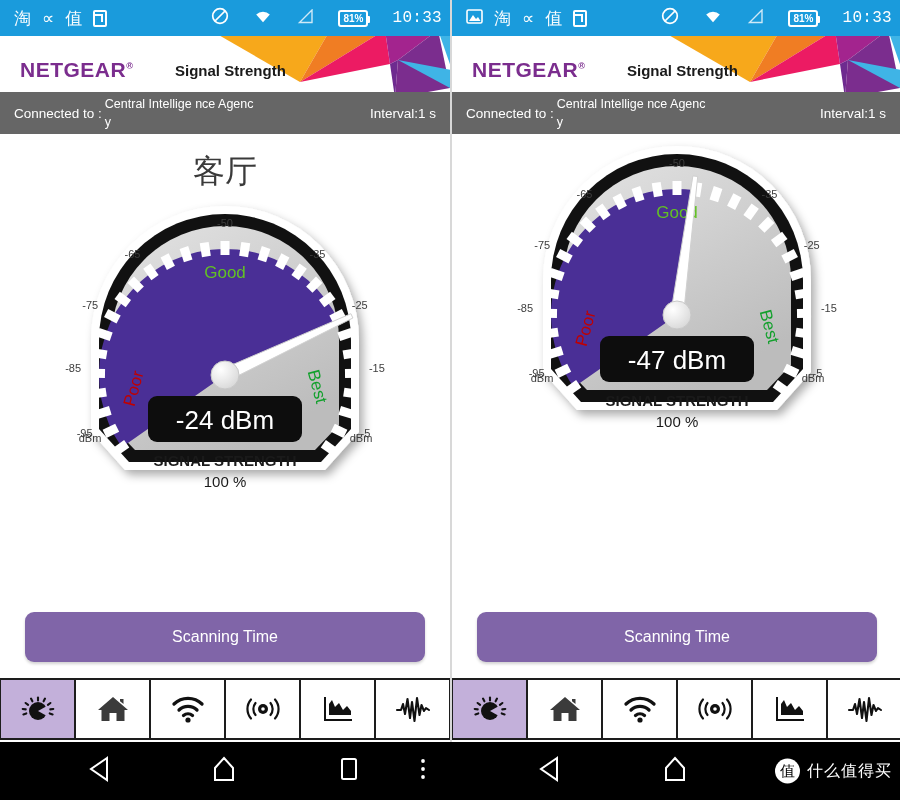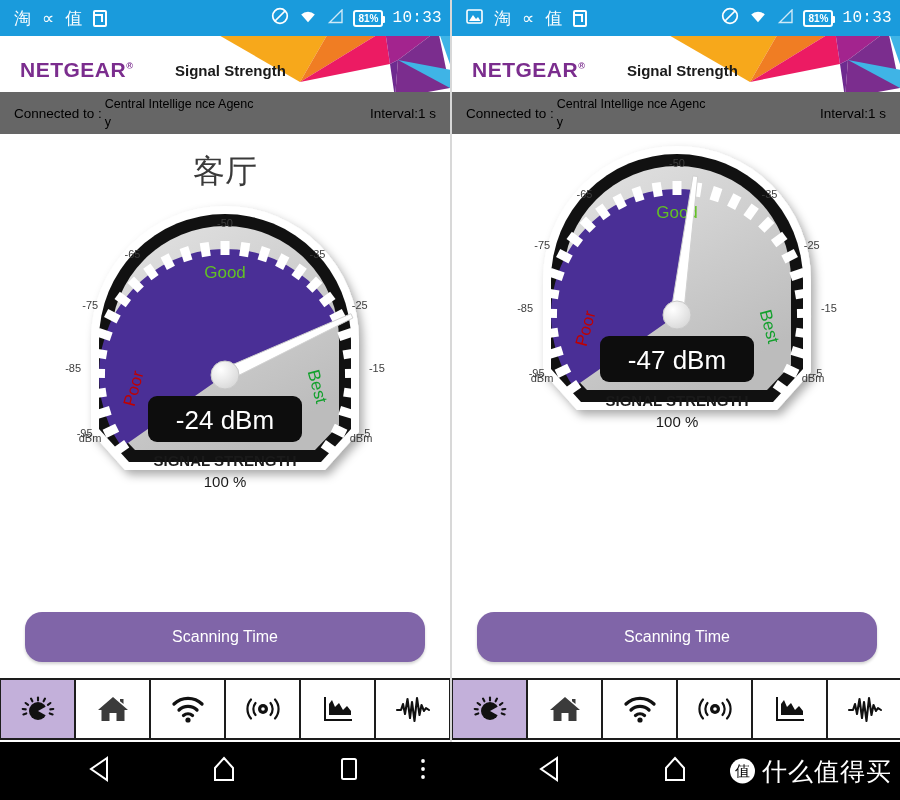--- a/index.html
+++ b/index.html
@@ -10,21 +10,21 @@
 
   
   .panels { position:absolute; left:0; top:0; width:900px; height:742px; display:flex; }
   .panel { width:450px; height:742px; position:relative; background:#fff; overflow:hidden; }
   .panel.right { border-left:2px solid #d8d8d8; }
 
   
   .statusbar { height:36px; background:#1a9bdc; display:flex; align-items:center;
     padding:0 8px 0 14px; color:#fff; }
   .sb-left { display:flex; align-items:center; gap:11px; flex:1; }
-  .sb-right { display:flex; align-items:center; gap:9px; }
+  .sb-right { display:flex; align-items:center; gap:24px; }
   .sb-glyph { font-size:17px; line-height:1; font-family:"DejaVu Sans",sans-serif;
     color:#fff; opacity:.97; }
   .sb-time { font-size:16px; letter-spacing:.3px;font-family:Liberation Mono, monospace; }
   .sb-batt { position:relative; width:30px; height:17px; border:2px solid #fff;
     border-radius:3px; display:flex; align-items:center; justify-content:center;
     font-size:10px; font-weight:bold; }
   .sb-batt:after { content:""; position:absolute; right:-4px; top:4px; width:2px;
     height:7px; background:#fff; border-radius:0 1px 1px 0; }
   .sb-sq { width:14px; height:17px; border:2px solid #fff; border-radius:2px;
     position:relative; }
@@ -34,59 +34,59 @@
   
   .header { position:relative; height:56px; background:#fff; overflow:hidden; }
   .hdr-art { position:absolute; right:0; top:0; width:270px; height:68px; }
   .logo { position:absolute; left:20px; top:22px; font-size:21px; font-weight:bold;
     letter-spacing:.5px; color:#7b2d8e; font-family:"Liberation Sans",sans-serif; }
   .logo sup { font-size:9px; vertical-align:super; }
   .hdr-title { position:absolute; left:175px; top:26px; font-size:15px; font-weight:bold;
     color:#1a1a1a; }
 
   
-  .connbar { height:42px; background:#666; color:#000000; display:flex; align-items:center;
+  .connbar { height:42px; background:#666; color:#ffffff; display:flex; align-items:center;
     padding:0 14px; position:relative; }
   .conn-label { font-size:13.5px; white-space:nowrap; }
   .conn-ssid { font-size:12.5px; line-height:18px; margin-left:3px; max-width:150px;
     word-break:break-all; }
   .conn-interval { position:absolute; right:14px; font-size:13.5px; }
 
   
   .room { text-align:center; font-size:32px; color:#3a3a3a; margin-top:16px;
     font-family:"DejaVu Sans","Liberation Sans",sans-serif; font-weight:normal; }
 
   
   .gauge-wrap { position:relative; width:450px; height:320px; margin-top:4px; }
   .gauge { position:absolute; left:63px; top:2px; width:324px; height:314px; }
 
   
   .scanbtn { position:absolute; left:25px; top:612px; width:400px; height:50px;
-    background:#8065a8; border-radius:17px; border:none; color:#fff; font-size:16px;
+    background:#8065a8; border-radius:9px; border:none; color:#fff; font-size:16px;
     display:flex; align-items:center; justify-content:center; cursor:pointer;
     box-shadow:0 2px 3px rgba(0,0,0,.18); }
 
   
   .tabbar { position:absolute; left:0; top:678px; width:450px; height:62px;
     background:#1d1d1d; display:flex; align-items:stretch; padding:2px 0; }
   .tab { flex:1; background:#fff; margin:0 1px; display:flex; align-items:center;
     justify-content:center; cursor:pointer; }
   .tab.active { background:#c3b0da; }
   .tab svg { display:block; }
 
   
   .navbar { position:absolute; left:0; top:742px; width:900px; height:58px;
     background:#000; }
   .nav-ico { position:absolute; top:50%; transform:translateY(-50%); cursor:pointer; }
   .wm { position:absolute; right:8px; top:50%; transform:translateY(-50%);
     display:flex; align-items:center; gap:7px; color:#fff; }
   .wm-badge { width:25px; height:25px; border-radius:50%; background:#fff; color:#000;
     font-size:15px; display:flex; align-items:center; justify-content:center;
     font-family:"DejaVu Sans",sans-serif; }
-  .wm-text { font-size:25px; letter-spacing:1px;
+  .wm-text { font-size:16px; letter-spacing:1px;
     font-family:Liberation Serif, serif; }
 </style>
 </head>
 <body>
 
 <div class="screen">
 
   <div class="panels">
 
     <div class="panel left">

